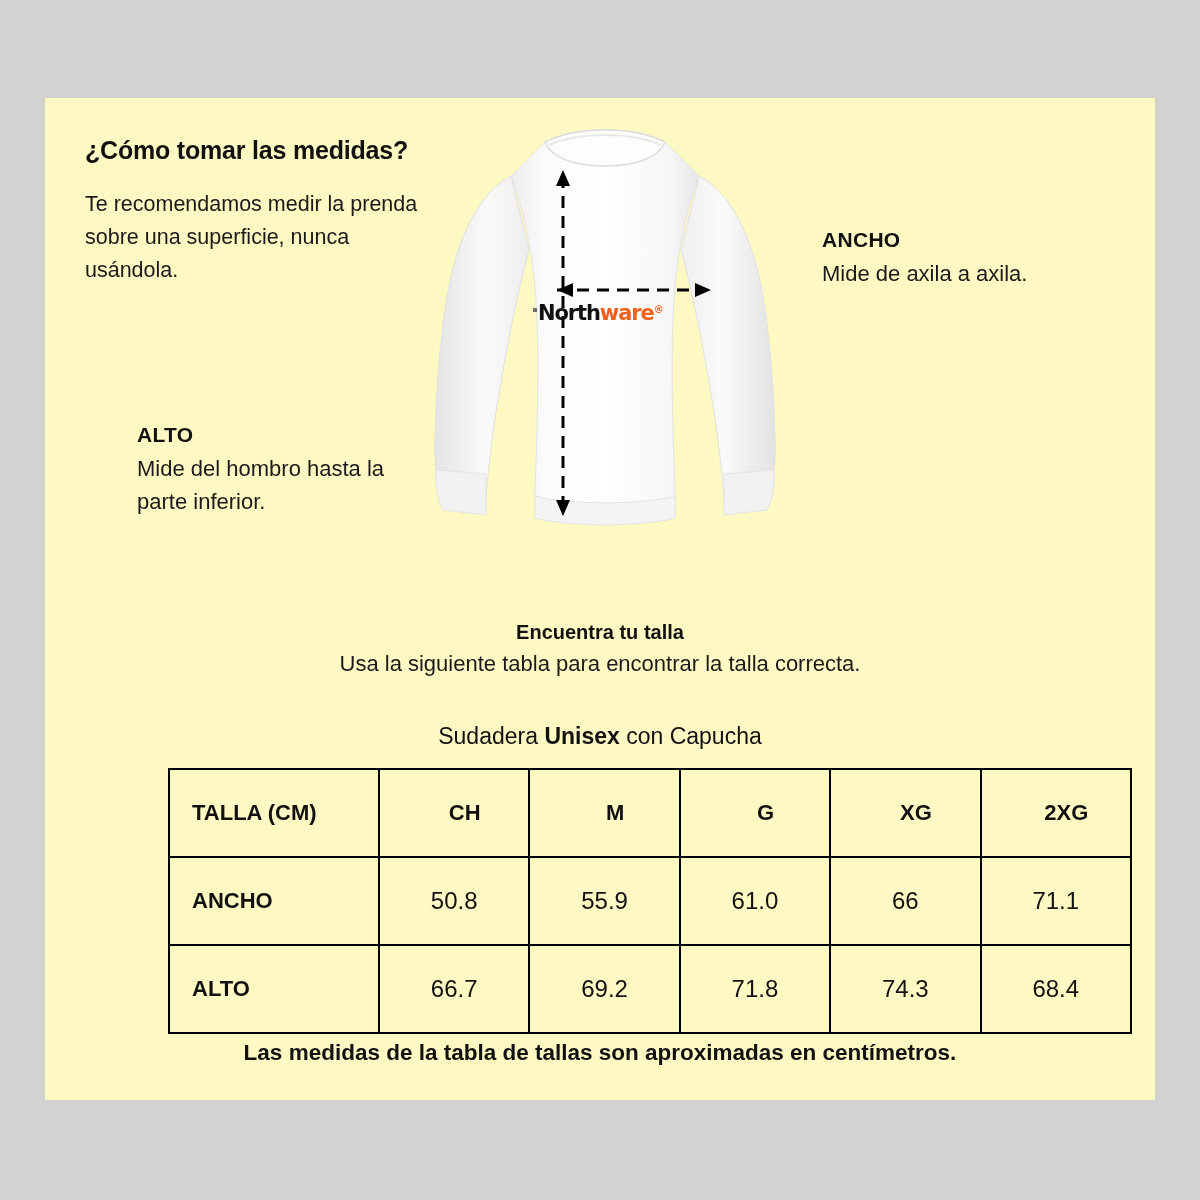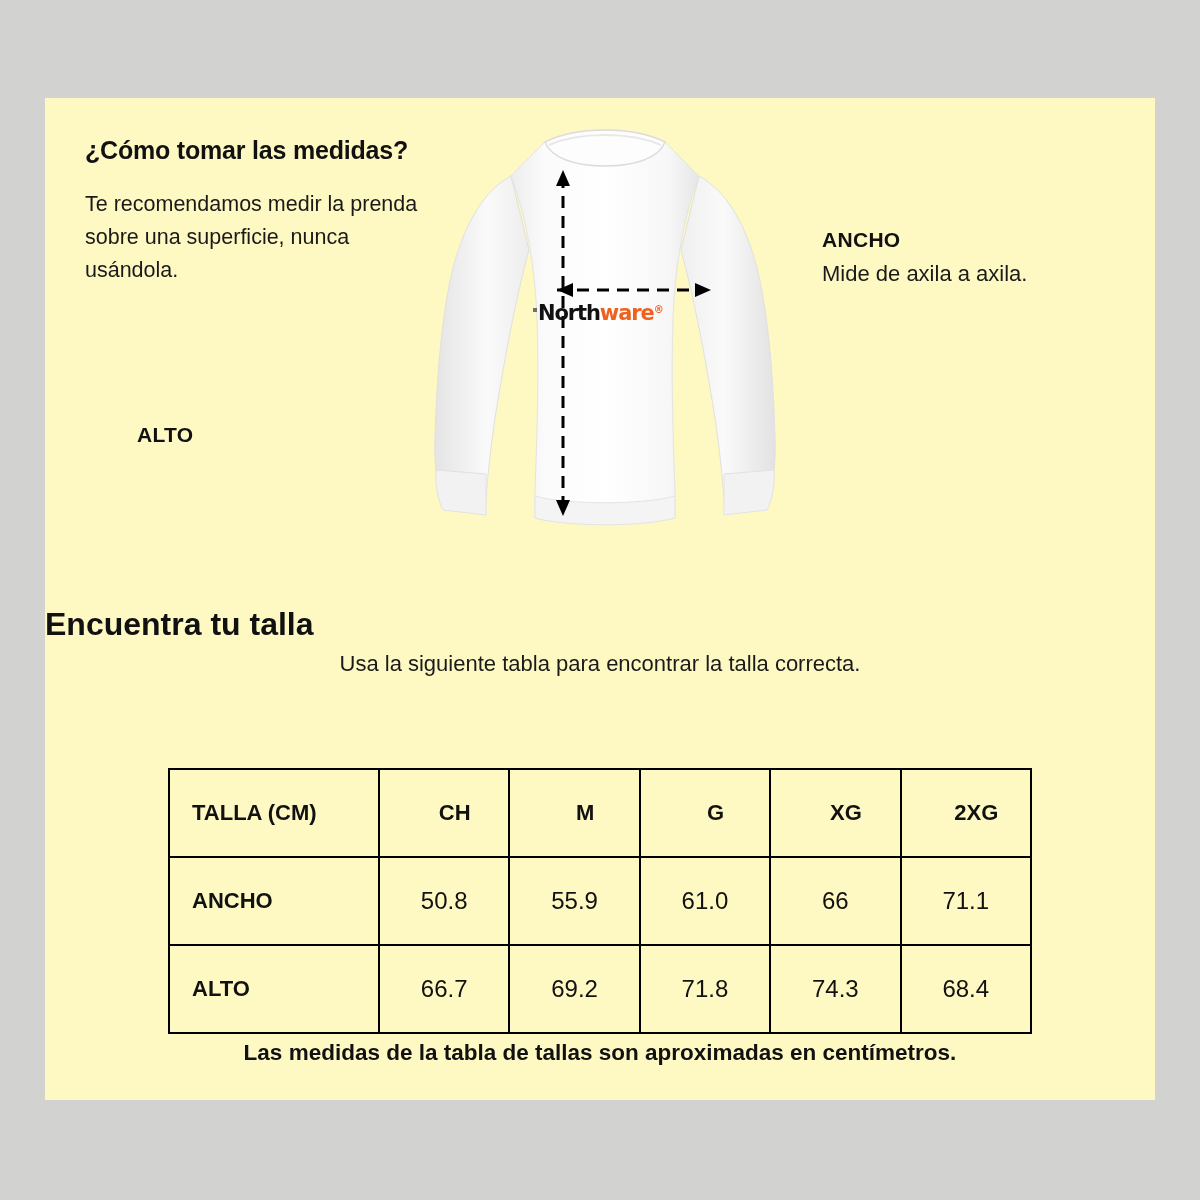--- a/index.html
+++ b/index.html
@@ -98,24 +98,24 @@
     margin-right: 1px;
   }
   .logo-reg {
     font-size: 10px;
     vertical-align: 7px;
   }
 
   
   .find-title {
     position: absolute;
-    top: 508px;
+    top: 523px;
     left: 0; right: 0;
-    text-align: left;
-    font-size: 32px;
+    text-align: center;
+    font-size: 20px;
     font-weight: bold;
     color: #111;
   }
   .find-sub {
     position: absolute;
     top: 553px;
     left: 0; right: 0;
     text-align: center;
     font-size: 22px;
     color: #1a1a1a;
@@ -129,21 +129,21 @@
     font-size: 23px;
     color: #111;
   }
   .table-caption b { font-weight: bold; }
 
   
   #size-table {
     position: absolute;
     left: 123px;
     top: 670px;
-    width: 864px;
+    width: 964px;
     border-collapse: collapse;
     table-layout: fixed;
   }
   #size-table td, #size-table th {
     border: 2.5px solid #000;
     height: 88px;
     text-align: center;
     vertical-align: middle;
     font-size: 24px;
     color: #111;
@@ -173,20 +173,21 @@
 </head>
 <body>
 
 <div id="card">
 
   <div class="howto-title">¿Cómo tomar las medidas?</div>
   <div class="howto-body">Te recomendamos medir la prenda sobre una superficie, nunca usándola.</div>
 
   <div class="alto-block">
     <div class="meas-label">ALTO</div>
+    <div class="meas-desc">Mide del hombro hasta la parte inferior.</div>
   </div>
 
   <div class="ancho-block">
     <div class="meas-label">ANCHO</div>
     <div class="meas-desc">Mide de axila a axila.</div>
   </div>
 
   <div id="garment">
     <svg viewBox="0 0 380 480" xmlns="http://www.w3.org/2000/svg">
       <defs>
@@ -259,20 +260,23 @@
     </svg>
   </div>
 
   <div class="logo-wrap">
     <span class="logo-dot"></span><span class="logo-north">North</span><span class="logo-ware">ware</span><span class="logo-ware logo-reg">®</span>
   </div>
 
   <div class="find-title">Encuentra tu talla</div>
   <div class="find-sub">Usa la siguiente tabla para encontrar la talla correcta.</div>
 
+  <div class="table-caption">
+    <span>Sudadera </span><b>Unisex</b><span> con Capucha</span>
+  </div>
 
   <table id="size-table">
     <colgroup>
       <col class="firstcol">
         <col>
         <col>
         <col>
         <col>
         <col>
     </colgroup>

